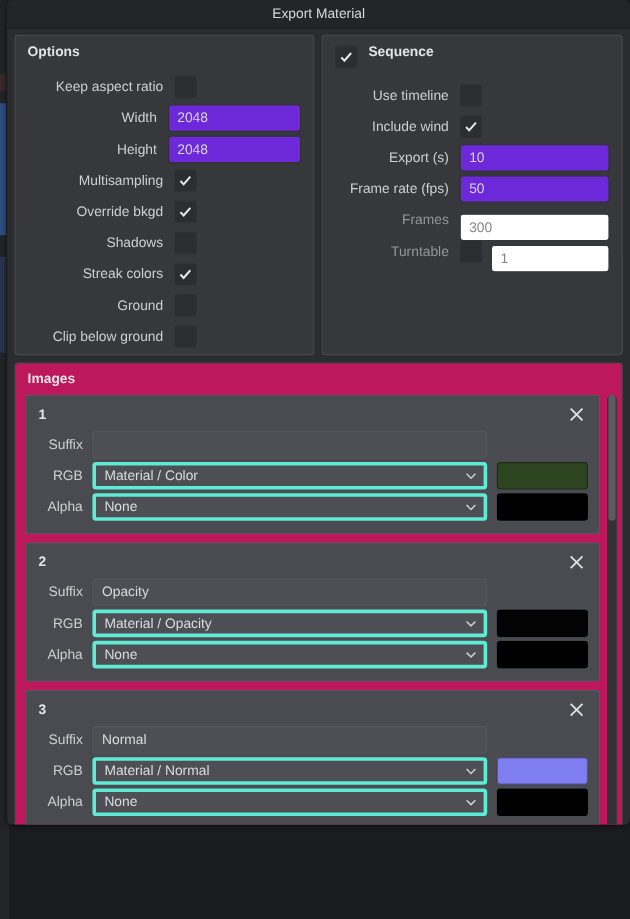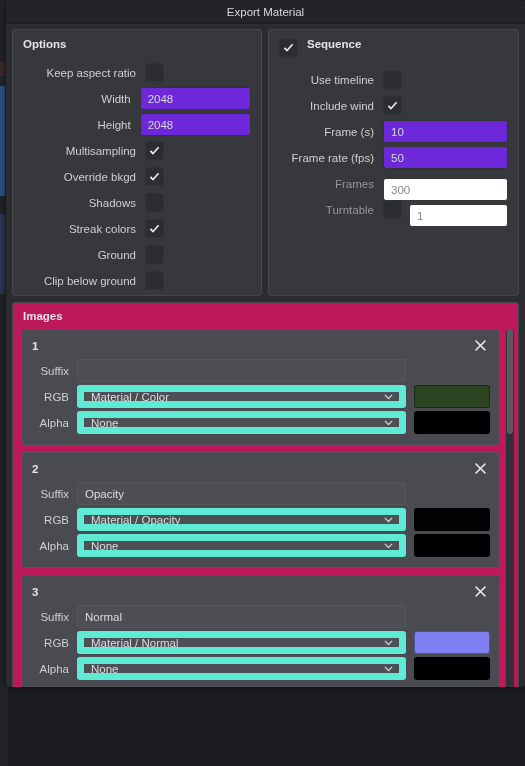--- a/index.html
+++ b/index.html
@@ -105,21 +105,21 @@
   .close-x svg line{stroke:#e2e2e4;stroke-width:1.5;}
 
   .crow{display:flex;align-items:center;height:25px;margin-bottom:1px;}
   .clbl{width:46px;text-align:right;padding-right:8px;font-size:11.5px;color:#cfcfd2;box-sizing:border-box;}
   .cfield{
     flex:1;height:23px;background:#4e4f55;border:1px solid #56575c;border-radius:3px;
     display:flex;align-items:center;padding:0 7px;box-sizing:border-box;
     font-size:11.5px;color:#dcdcde;
   }
   .csel{
-    flex:1;height:23px;background:#4e4f55;border:7px solid #5eead4;border-radius:3px;
+    flex:1;height:23px;background:#4e4f55;border:3px solid #5eead4;border-radius:3px;
     display:flex;align-items:center;justify-content:space-between;padding:0 5px 0 7px;box-sizing:border-box;
     font-size:11.5px;color:#dcdcde;cursor:pointer;text-align:right;
   }
   .chev{width:11px;height:11px;flex:0 0 11px;}
   .chev path{stroke:#cfcfd2;stroke-width:1.4;fill:none;}
   .swatch{
     width:76px;height:23px;border-radius:3px;margin-left:8px;flex:0 0 76px;
     border:1px solid rgba(0,0,0,.35);box-sizing:border-box;cursor:pointer;
   }
   .swatch-spacer{width:76px;margin-left:8px;flex:0 0 76px;}
@@ -235,21 +235,21 @@
             </div>
             <div class="row">
               <div class="lbl lbl-seq">Include wind</div>
               <div class="chk">
                 <svg width="13" height="13" viewBox="0 0 13 13">
                   <polyline class="tick" points="2.4,6.8 5,9.6 10.6,3.2"></polyline>
                 </svg>
               </div>
             </div>
             <div class="row">
-              <div class="lbl lbl-seq">Frame (s)</div>
+              <div class="lbl lbl-seq">Export (s)</div>
               <div class="txt txt-seq">10</div>
             </div>
             <div class="row">
               <div class="lbl lbl-seq">Frame rate (fps)</div>
               <div class="txt txt-seq">50</div>
             </div>
             <div class="row">
               <div class="lbl lbl-seq dim">Frames</div>
               <div class="txt txt-seq dim">300</div>
             </div>

